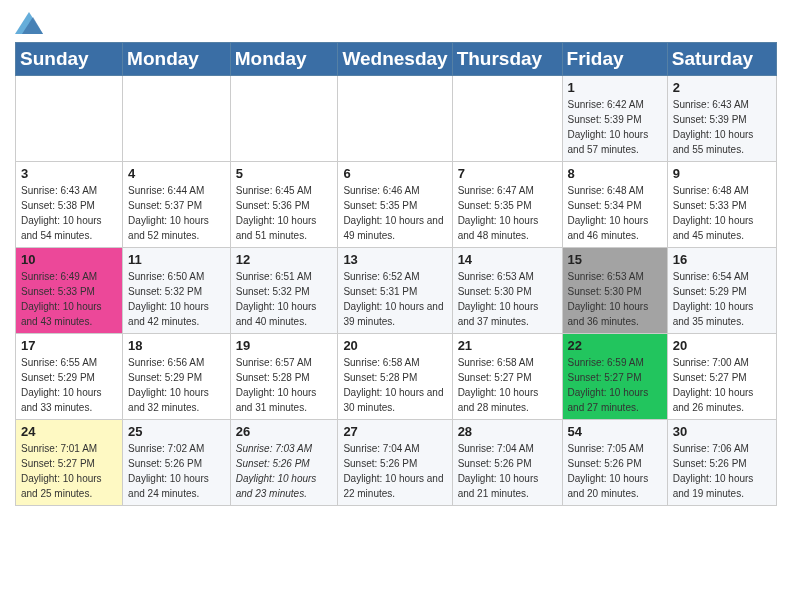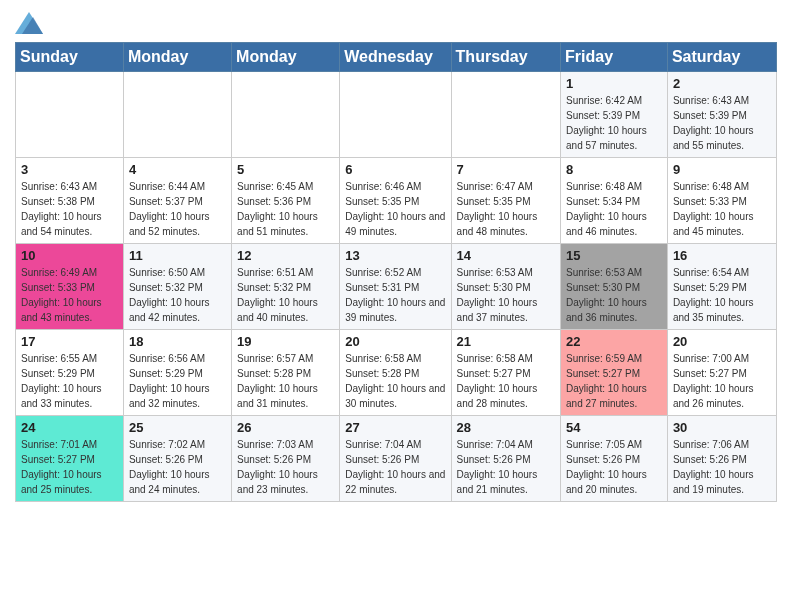--- a/index.html
+++ b/index.html
@@ -40,21 +40,21 @@
       color: #555;
     }
     .calendar {
       width: 100%;
       border-collapse: collapse;
       border: 1px solid #ccc;
     }
     .calendar th {
       background: #3a6ea5;
       color: #fff;
-      font-size: 16px;
+      font-size: 19px;
       font-weight: bold;
       padding: 5px 4px;
       text-align: left;
       border: 1px solid #5580a5;
     }
     .calendar td {
       vertical-align: top;
       border: 1px solid #ccc;
       padding: 4px 5px;
       width: 113px;
@@ -267,49 +267,49 @@
             <div class="day-info" style="white-space: pre-line;">Sunrise: 6:58 AM
 Sunset: 5:28 PM
 Daylight: 10 hours and 30 minutes.</div>
           </td>
           <td style="background: rgb(255, 255, 255);">
             <span class="day-number">21</span>
             <div class="day-info" style="white-space: pre-line;">Sunrise: 6:58 AM
 Sunset: 5:27 PM
 Daylight: 10 hours and 28 minutes.</div>
           </td>
-          <td style="background: #fca5a5;">
+          <td style="background: #22c55e;">
             <span class="day-number">22</span>
             <div class="day-info" style="white-space: pre-line;">Sunrise: 6:59 AM
 Sunset: 5:27 PM
 Daylight: 10 hours and 27 minutes.</div>
           </td>
           <td style="background: rgb(255, 255, 255);">
             <span class="day-number">20</span>
             <div class="day-info" style="white-space: pre-line;">Sunrise: 7:00 AM
 Sunset: 5:27 PM
 Daylight: 10 hours and 26 minutes.</div>
           </td>
         </tr>
         <tr>
-          <td style="background: #5eead4;">
+          <td style="background: #fef9c3;">
             <span class="day-number">24</span>
             <div class="day-info" style="white-space: pre-line;">Sunrise: 7:01 AM
 Sunset: 5:27 PM
 Daylight: 10 hours and 25 minutes.</div>
           </td>
           <td style="background: rgb(245, 247, 250);">
             <span class="day-number">25</span>
             <div class="day-info" style="white-space: pre-line;">Sunrise: 7:02 AM
 Sunset: 5:26 PM
 Daylight: 10 hours and 24 minutes.</div>
           </td>
           <td style="background: rgb(245, 247, 250);">
             <span class="day-number">26</span>
-            <div class="day-info" style="white-space: pre-line;">Sunrise: 7:03 AM
+            <div class="day-info" style="white-space: pre-line; font-style: italic;">Sunrise: 7:03 AM
 Sunset: 5:26 PM
 Daylight: 10 hours and 23 minutes.</div>
           </td>
           <td style="background: rgb(245, 247, 250);">
             <span class="day-number">27</span>
             <div class="day-info" style="white-space: pre-line;">Sunrise: 7:04 AM
 Sunset: 5:26 PM
 Daylight: 10 hours and 22 minutes.</div>
           </td>
           <td style="background: rgb(245, 247, 250);">

